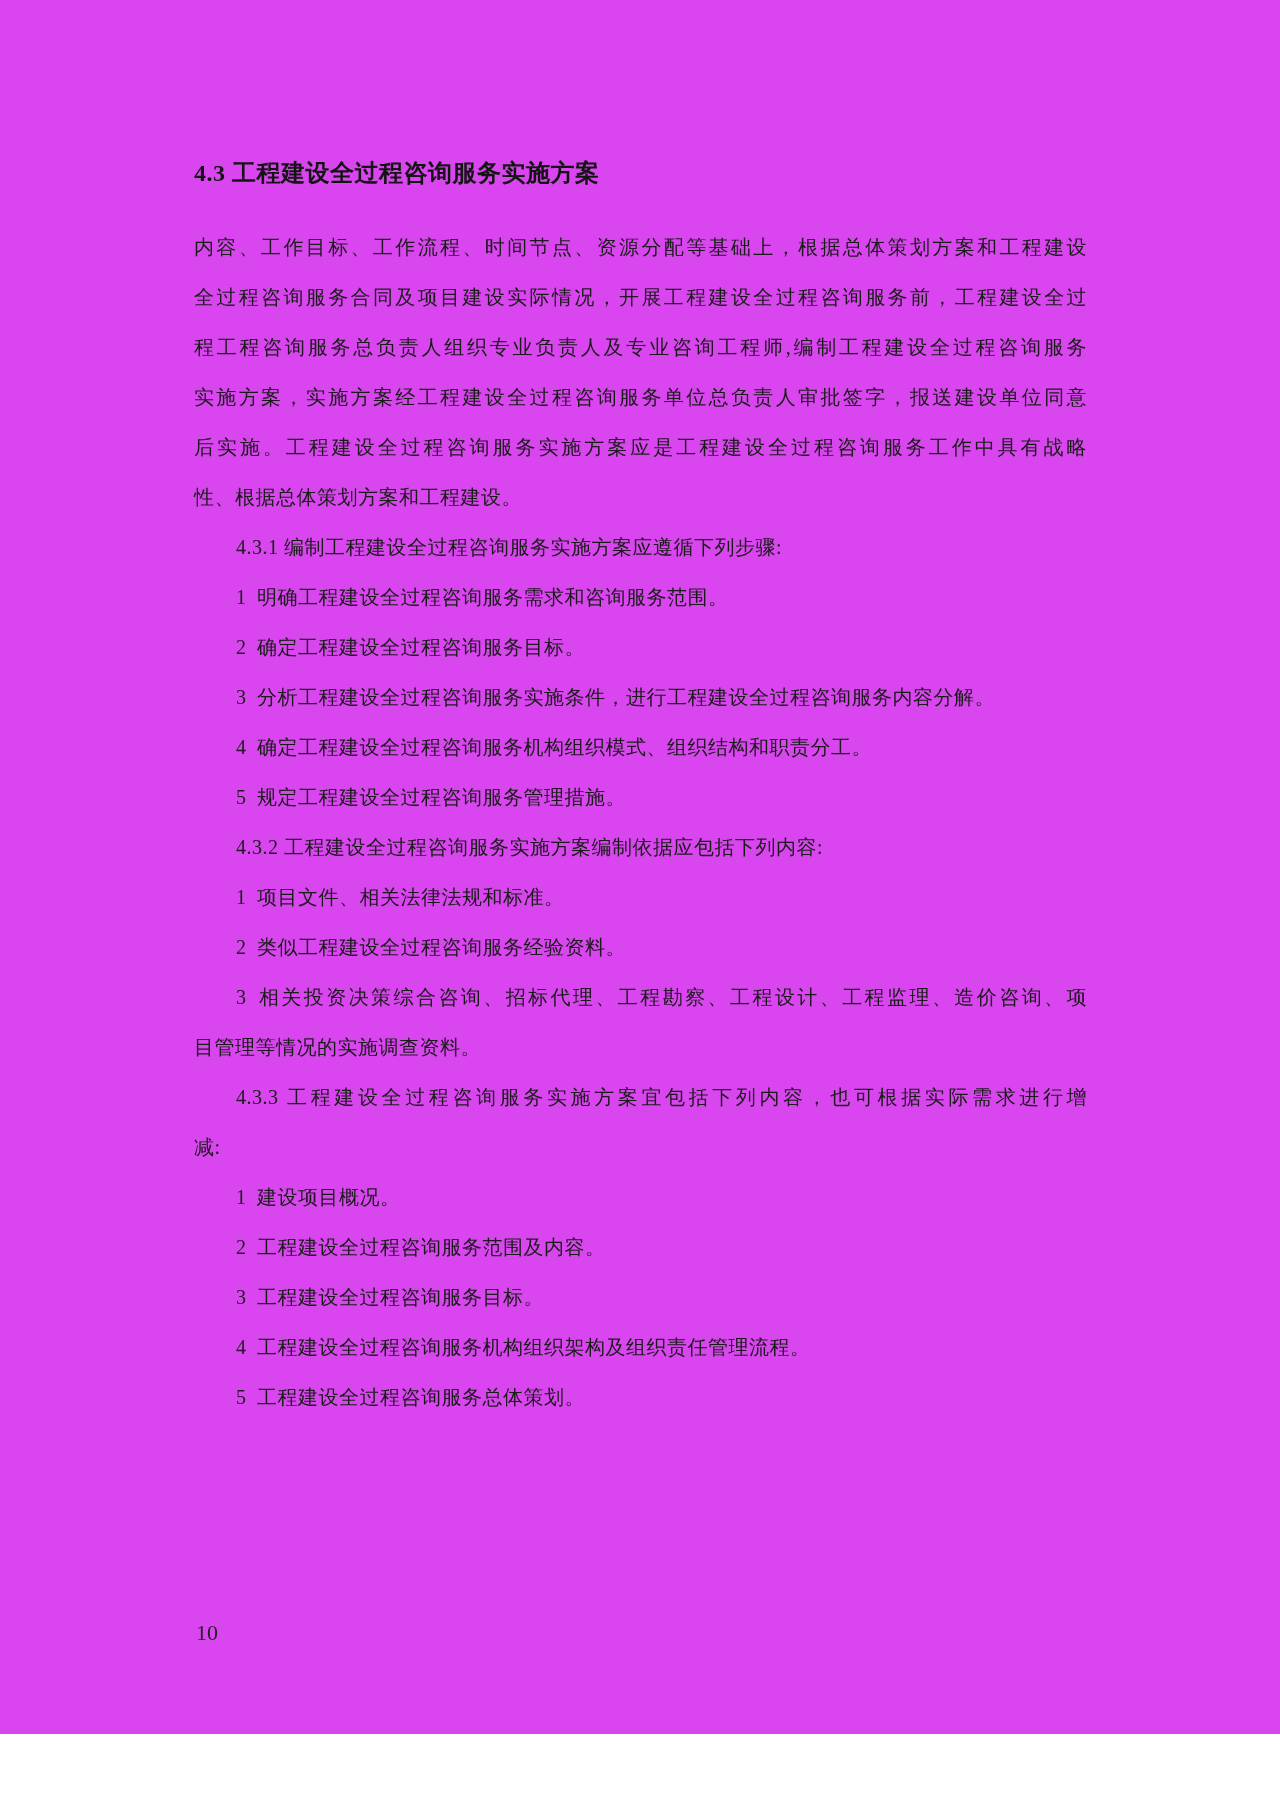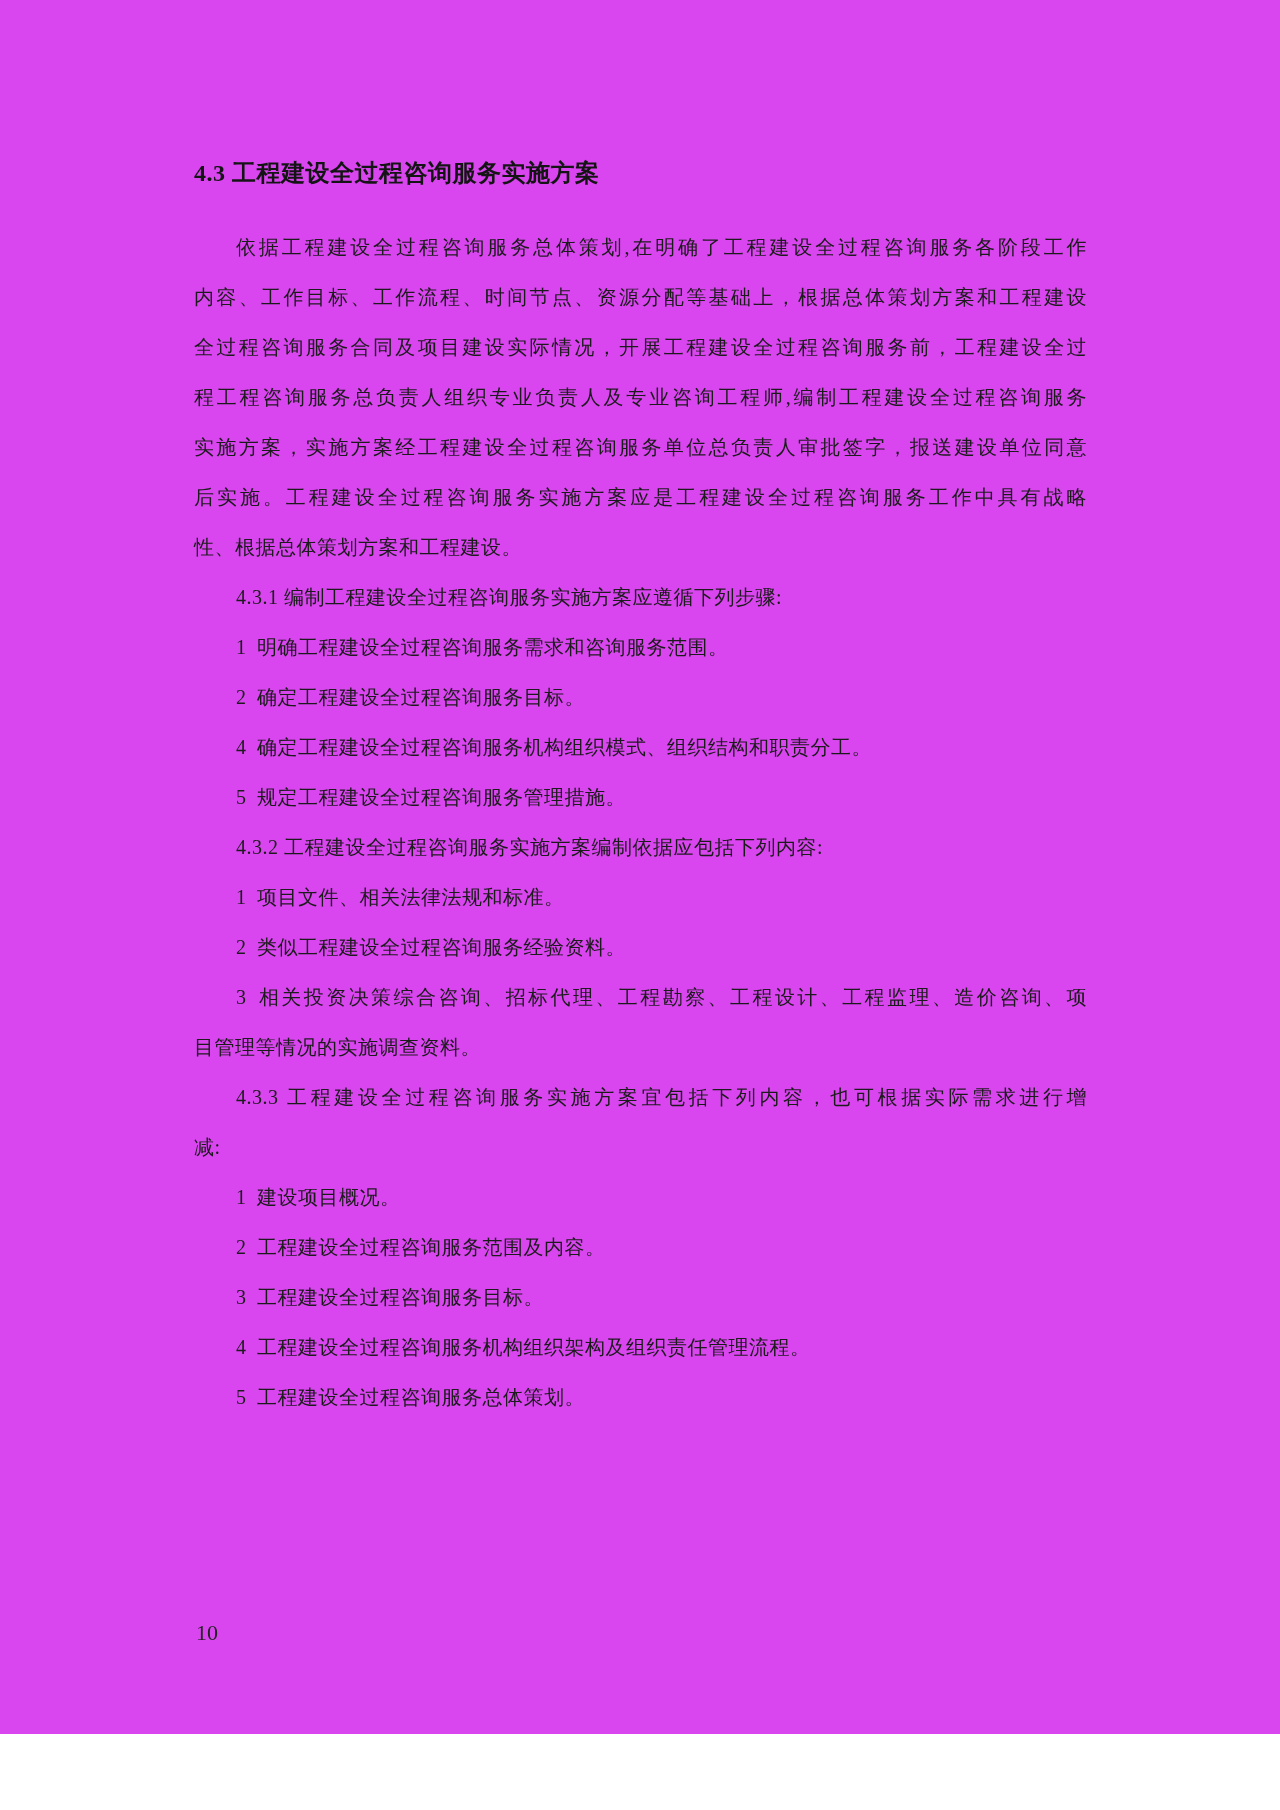--- a/index.html
+++ b/index.html
@@ -72,30 +72,30 @@
   }
 </style>
 </head>
 <body>
 
 <div class="page">
 
   <div class="content">
     <h1 class="doc-title">4.3 工程建设全过程咨询服务实施方案</h1>
     <div class="lines">
-        <div class="line indent just">依据工程建设全过程咨询服务总体策划,在明确了工程建设全过程咨询服务各阶段工作</div>
         <div class="line just">内容、工作目标、工作流程、时间节点、资源分配等基础上，根据总体策划方案和工程建设</div>
         <div class="line just">全过程咨询服务合同及项目建设实际情况，开展工程建设全过程咨询服务前，工程建设全过</div>
         <div class="line just">程工程咨询服务总负责人组织专业负责人及专业咨询工程师,编制工程建设全过程咨询服务</div>
         <div class="line just">实施方案，实施方案经工程建设全过程咨询服务单位总负责人审批签字，报送建设单位同意</div>
         <div class="line just">后实施。工程建设全过程咨询服务实施方案应是工程建设全过程咨询服务工作中具有战略</div>
         <div class="line">性、根据总体策划方案和工程建设。</div>
         <div class="line indent">4.3.1 编制工程建设全过程咨询服务实施方案应遵循下列步骤:</div>
         <div class="line indent">1 明确工程建设全过程咨询服务需求和咨询服务范围。</div>
         <div class="line indent">2 确定工程建设全过程咨询服务目标。</div>
+        <div class="line indent">3 分析工程建设全过程咨询服务实施条件，进行工程建设全过程咨询服务内容分解。</div>
         <div class="line indent">4 确定工程建设全过程咨询服务机构组织模式、组织结构和职责分工。</div>
         <div class="line indent">5 规定工程建设全过程咨询服务管理措施。</div>
         <div class="line indent">4.3.2 工程建设全过程咨询服务实施方案编制依据应包括下列内容:</div>
         <div class="line indent">1 项目文件、相关法律法规和标准。</div>
         <div class="line indent">2 类似工程建设全过程咨询服务经验资料。</div>
         <div class="line indent just">3 相关投资决策综合咨询、招标代理、工程勘察、工程设计、工程监理、造价咨询、项</div>
         <div class="line">目管理等情况的实施调查资料。</div>
         <div class="line indent just">4.3.3 工程建设全过程咨询服务实施方案宜包括下列内容，也可根据实际需求进行增</div>
         <div class="line">减:</div>
         <div class="line indent">1 建设项目概况。</div>

